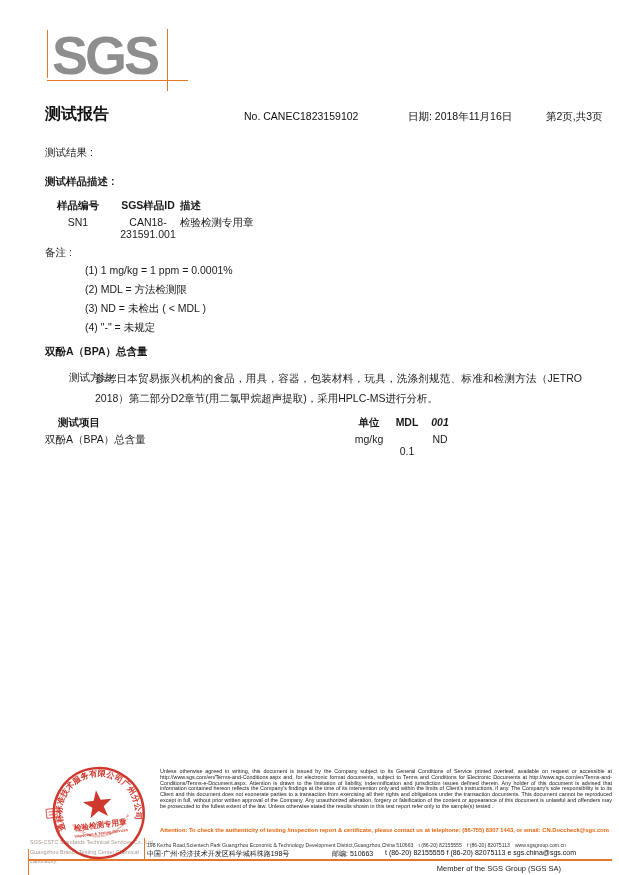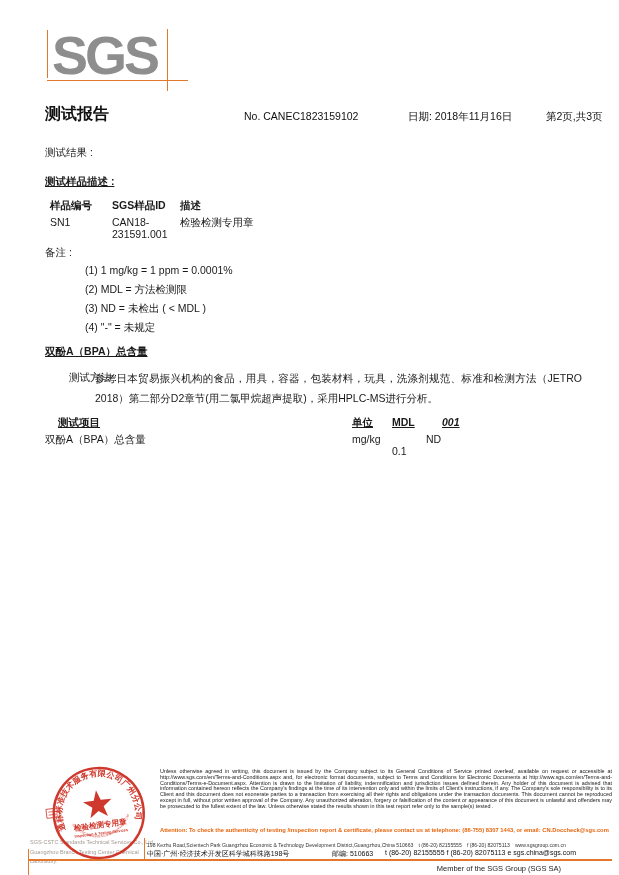--- a/index.html
+++ b/index.html
@@ -17,23 +17,23 @@
   .mark{background:#e3772c;}
   .logo-vline-left{left:47px;top:30px;width:1px;height:48px;}
   .logo-hline{left:47px;top:80px;width:141px;height:1px;}
   .logo-vline-right{left:167px;top:29px;width:1px;height:62px;}
   
   .report-title{left:45px;top:104px;font-size:16px;font-weight:bold;color:#111;}
   .hdr-small{font-size:10.5px;color:#111;top:110px;padding-left:28px;}
   
   .t{font-size:10.5px;color:#1a1a1a;}
   .b{font-weight:bold;}
-  .u{text-decoration:underline;}
-  .i{font-style:italic;margin-left:16px;}
-  .ctr{display:inline-block;}
+  .u{}
+  .i{font-style:italic;}
+  .ctr{text-align:center;display:inline-block;}
   .note-line{left:85px;font-size:10.5px;}
   .method-text{left:95px;top:369px;width:487px;font-size:10.5px;line-height:19.5px;text-align:justify;}
   
   .disclaimer{
     left:160px;top:769px;width:452px;font-size:5.4px;line-height:5.78px;
     text-align:justify;color:#222;
   }
   .attention{
     left:160px;top:827px;width:452px;font-size:5.8px;line-height:6.5px;
     color:#e8650d;font-weight:bold;

